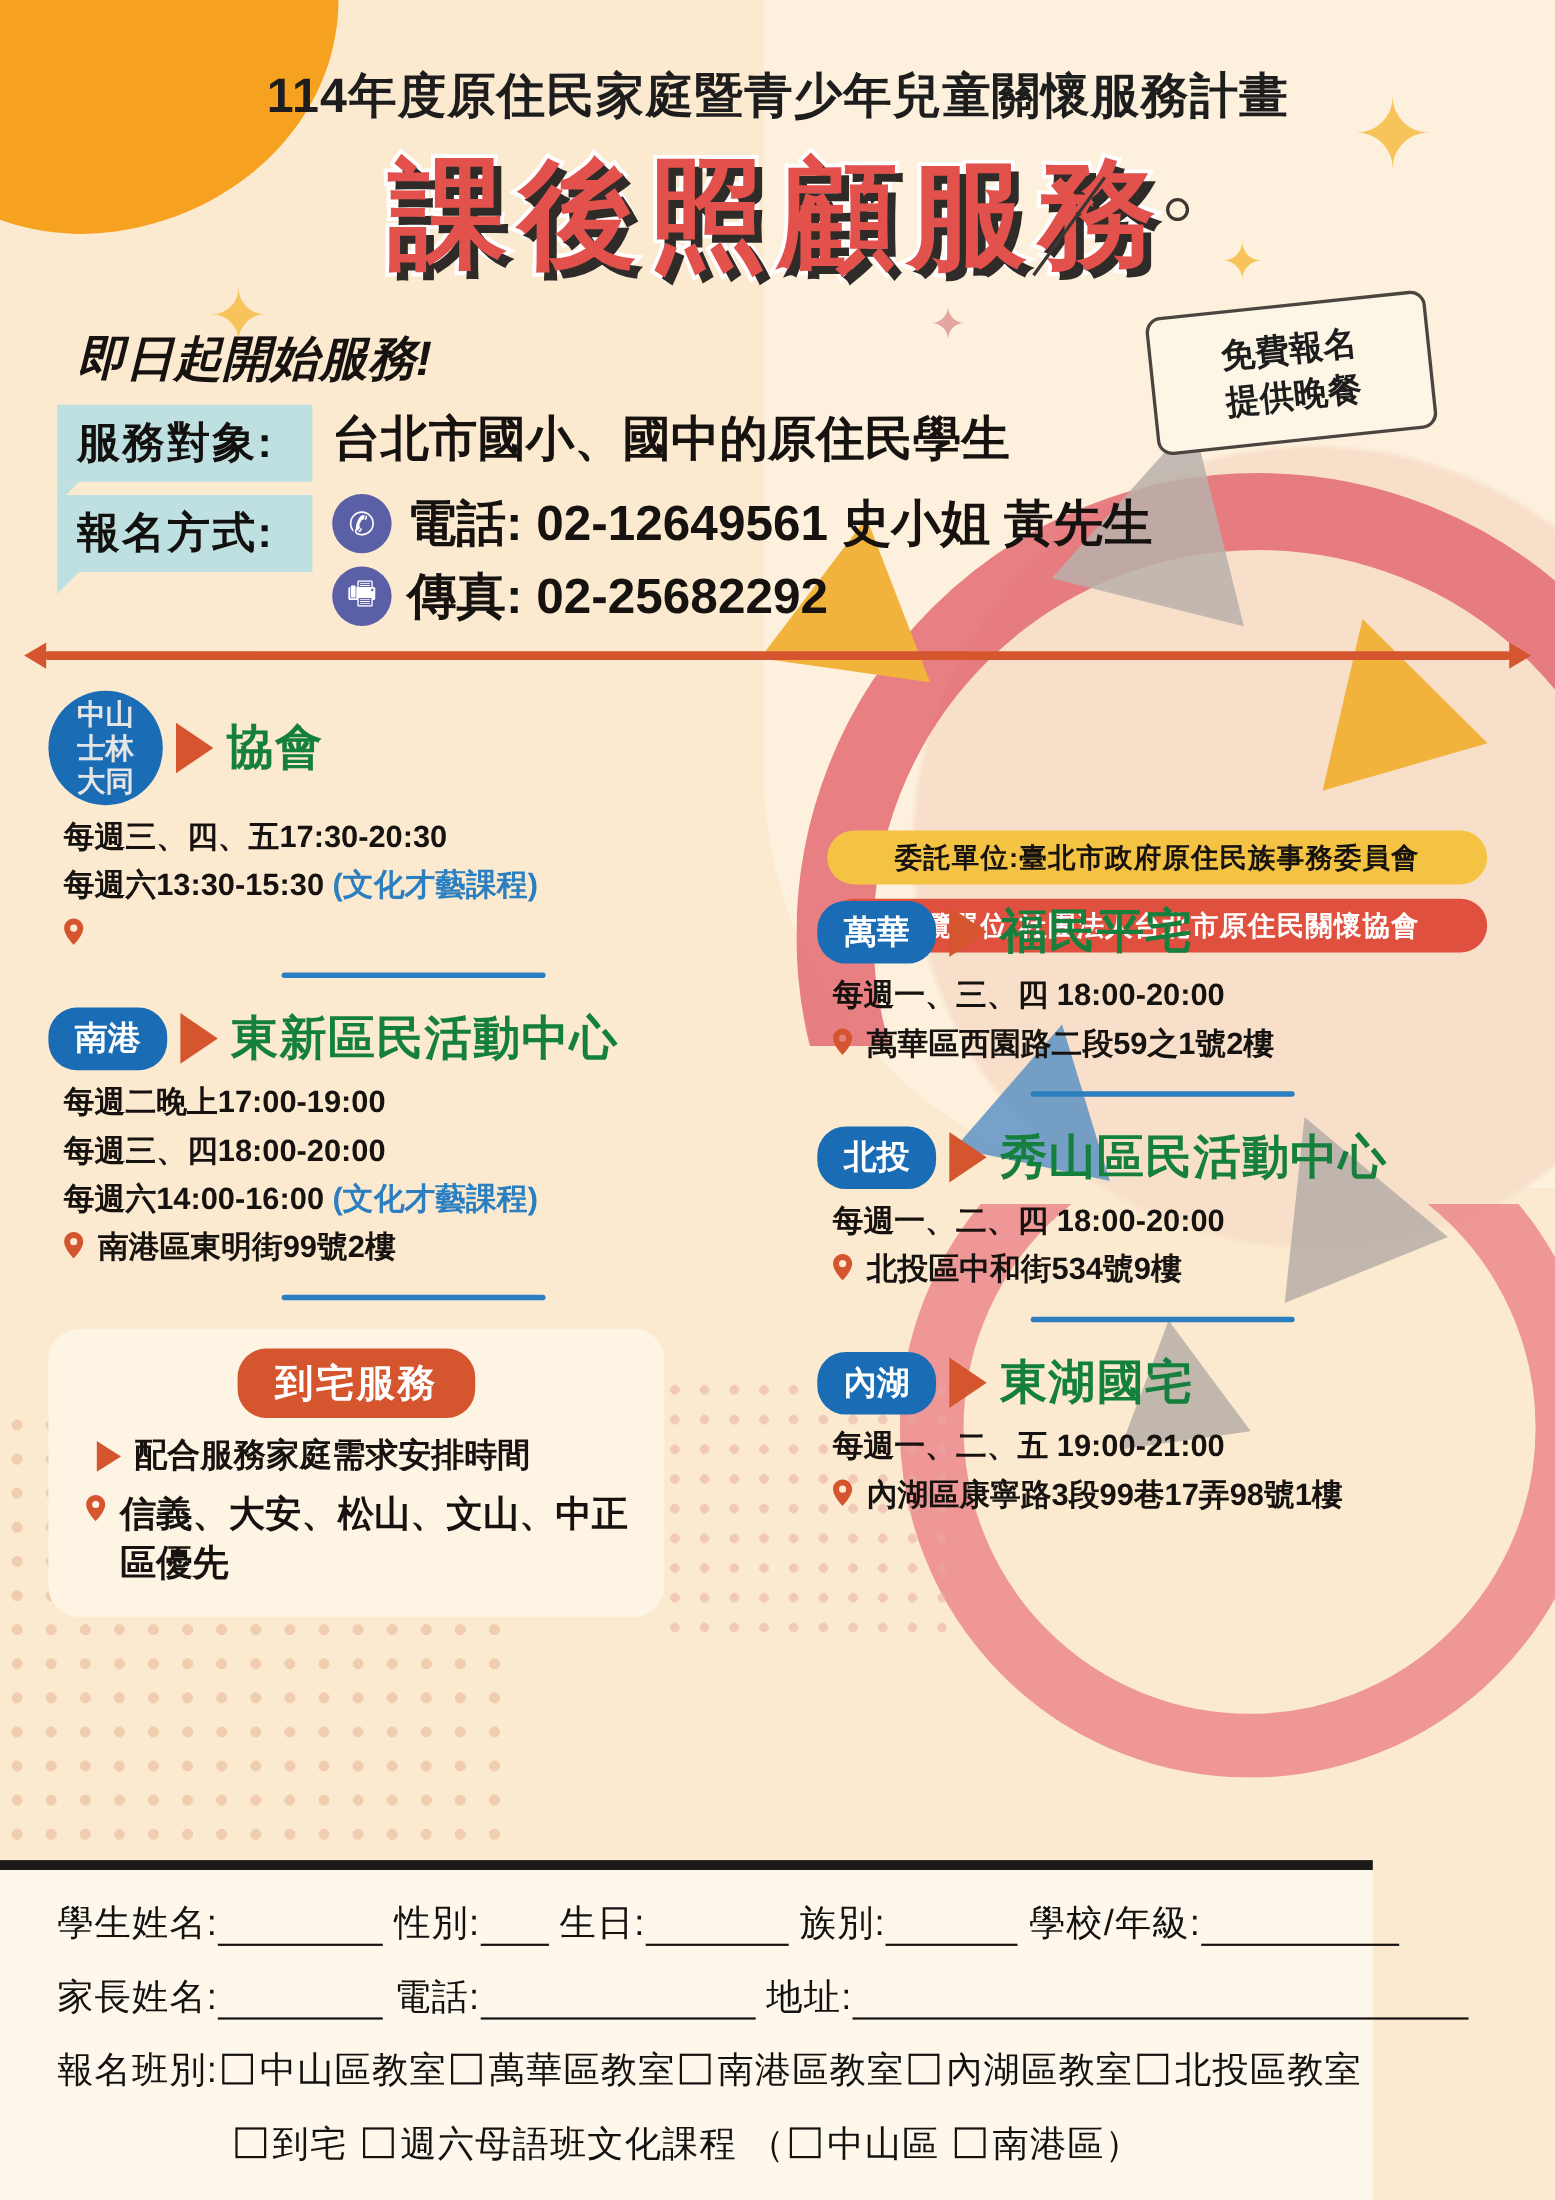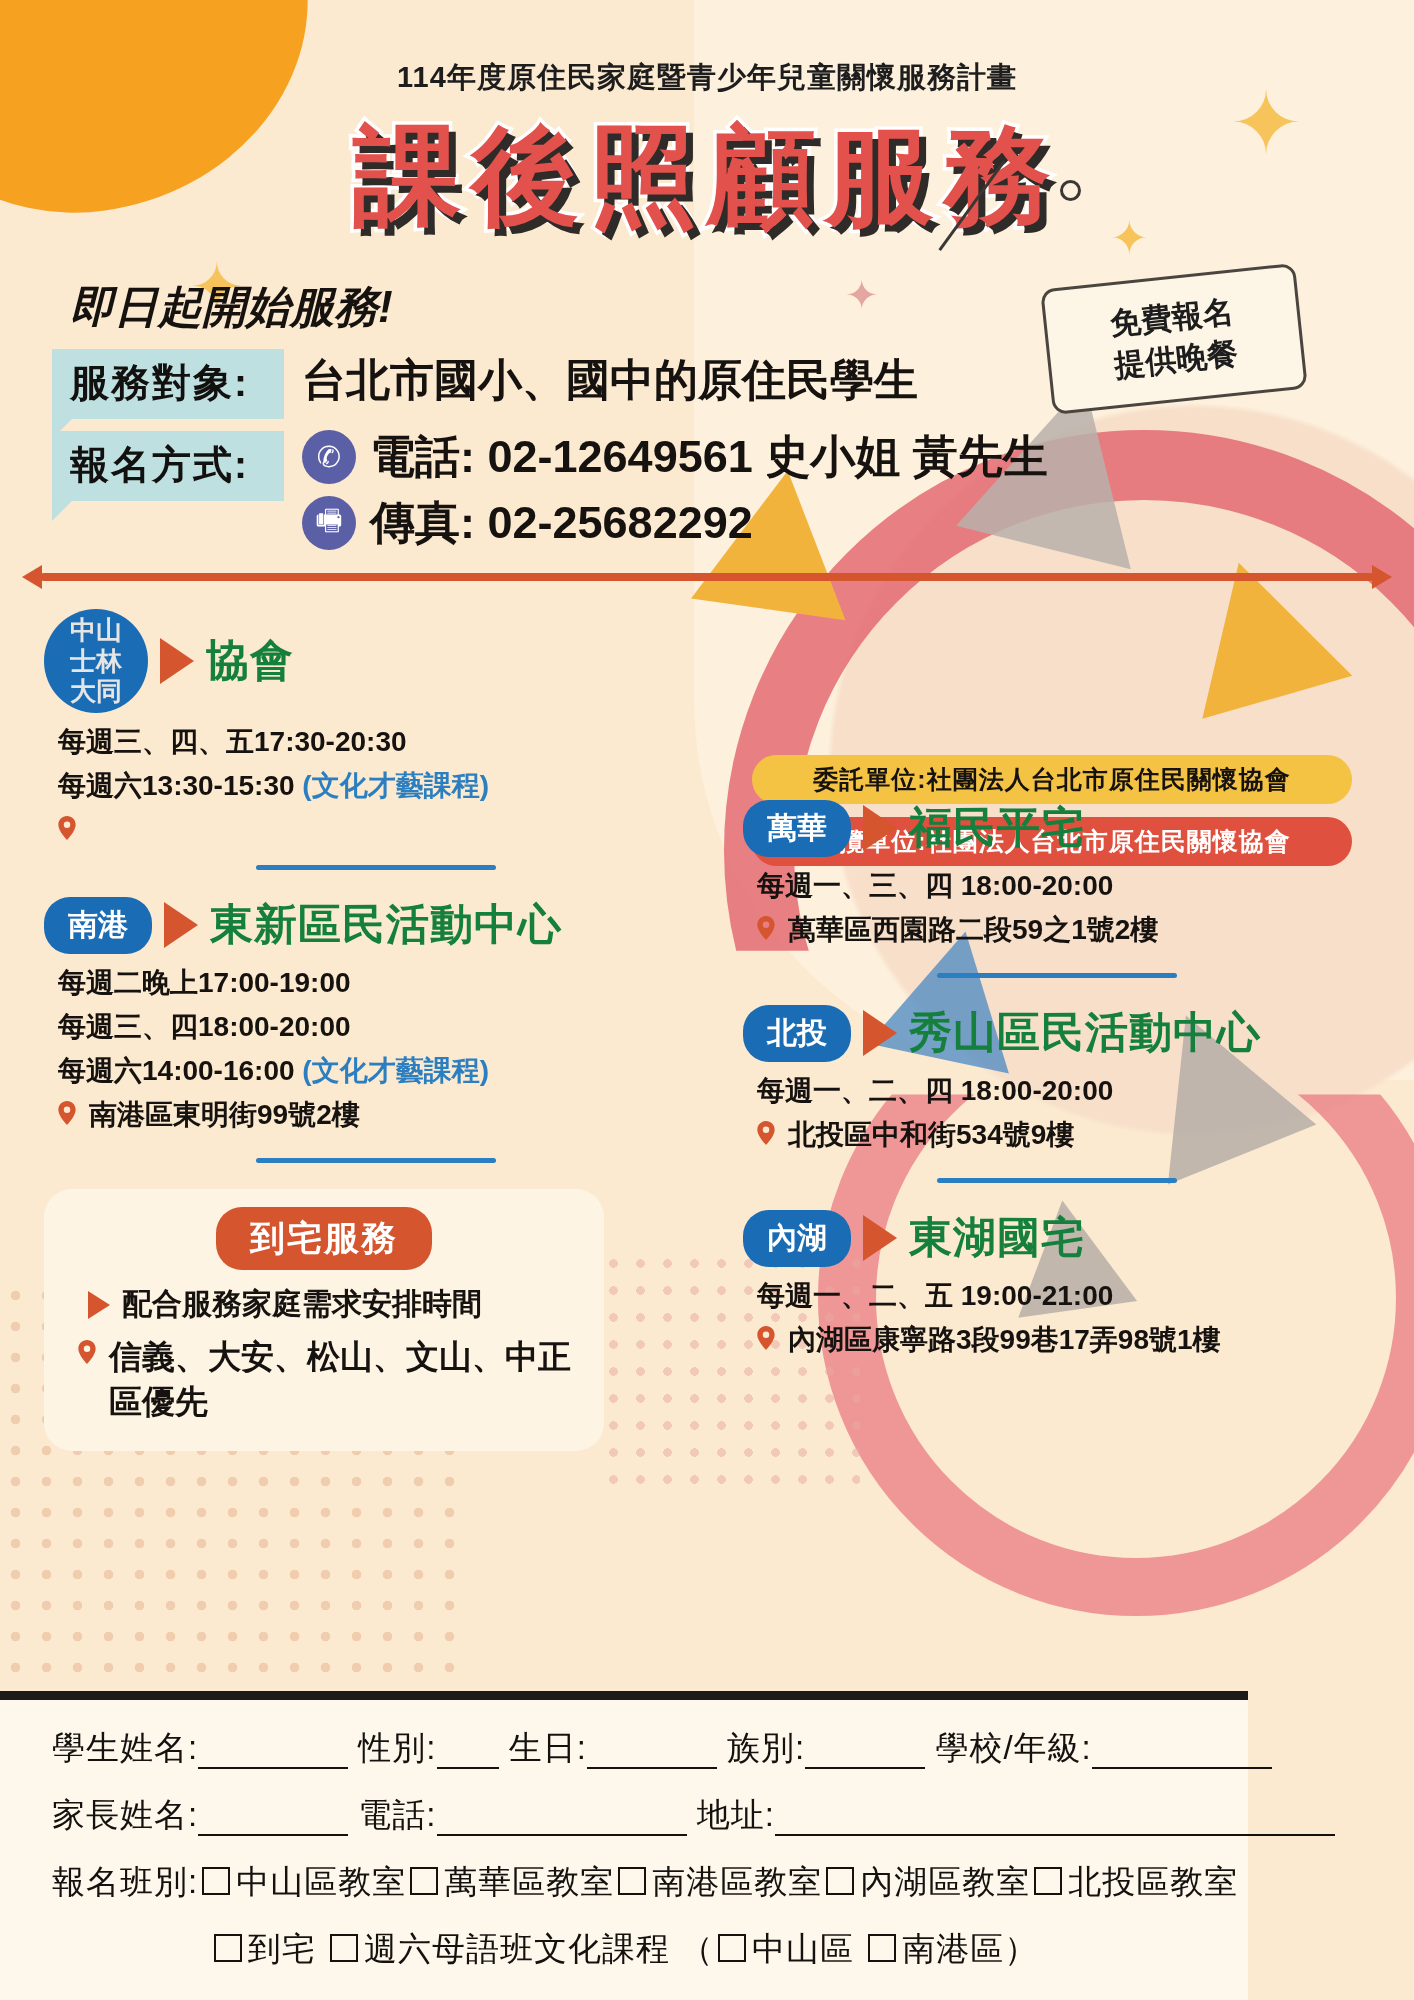--- a/index.html
+++ b/index.html
@@ -56,21 +56,21 @@
   }
   .bg .pink-dots{
     position:absolute;left:600px;top:1250px;width:260px;height:240px;
     background-image:radial-gradient(#e9a9a2 22%,transparent 23%);
     background-size:27px 27px;opacity:.5;
   }
 
   
   .wrap{position:relative;z-index:3;}
   .sub-title{
-    text-align:center;font-weight:bold;font-size:29px;letter-spacing:1px;
+    text-align:center;font-weight:bold;font-size:44px;letter-spacing:1px;
     color:#1d1d1d;padding-top:58px;font-family:"Liberation Sans",sans-serif;
   }
   .main-title{
     text-align:center;margin-top:6px;
     font-size:108px;font-weight:bold;letter-spacing:10px;
     color:#e2514b;
     -webkit-text-stroke:7px #ffffff;
     paint-order:stroke fill;
     text-shadow:7px 7px 0 #2e2b28;
   }
@@ -235,21 +235,21 @@
           <div class="circ-icon">🖷</div>
           <div class="contact-text">傳真: 02-25682292</div>
         </div>
       </div>
     </div>
   </div>
 
   <div class="divider"></div>
 
   <div class="agency">
-    <div class="pill yellow">委託單位:社團法人台北市原住民關懷協會</div>
+    <div class="pill yellow">委託單位:臺北市政府原住民族事務委員會</div>
     <div class="pill red">承攬單位:社團法人台北市原住民關懷協會</div>
   </div>
 
   <div class="cols">
 
     <div class="col left">
 
       <div class="loc">
         <div class="loc-head">
           <div class="tagcircle">

